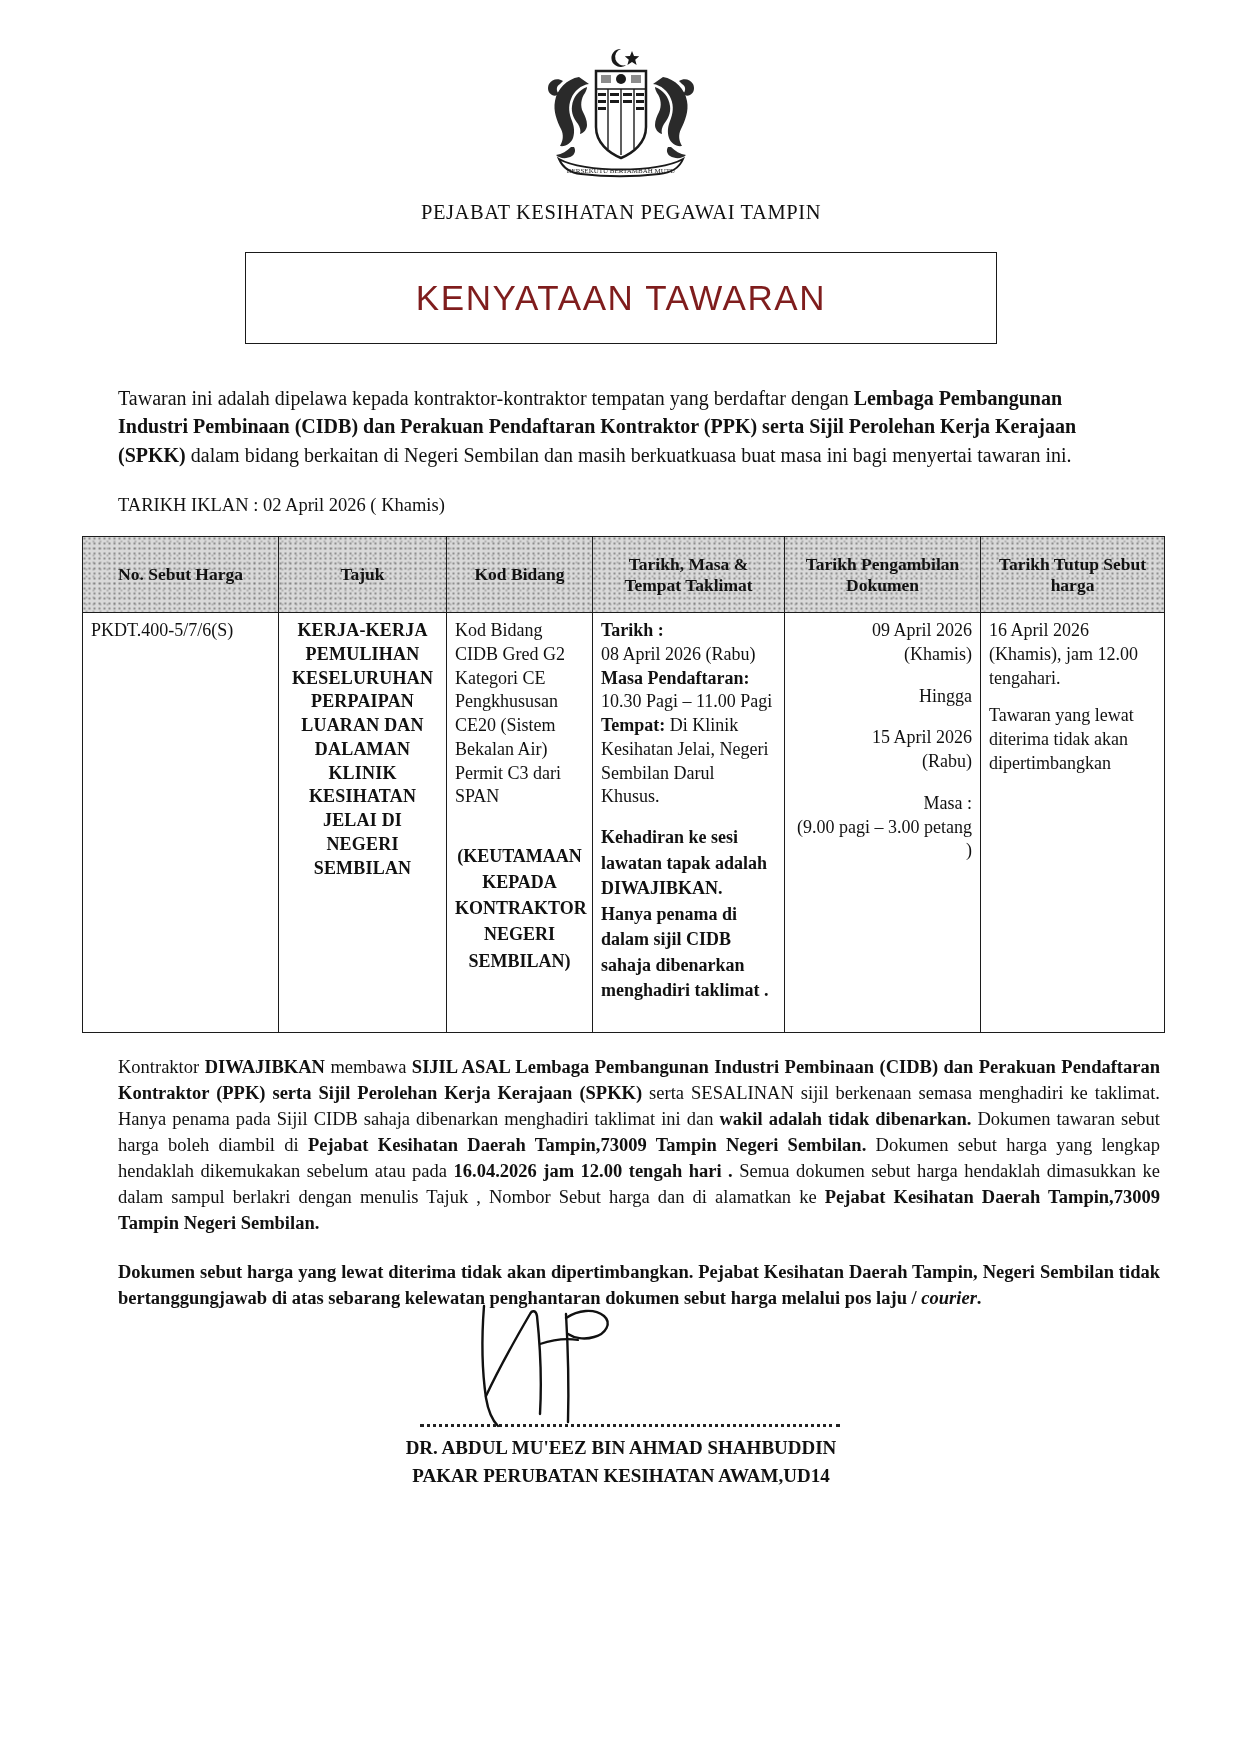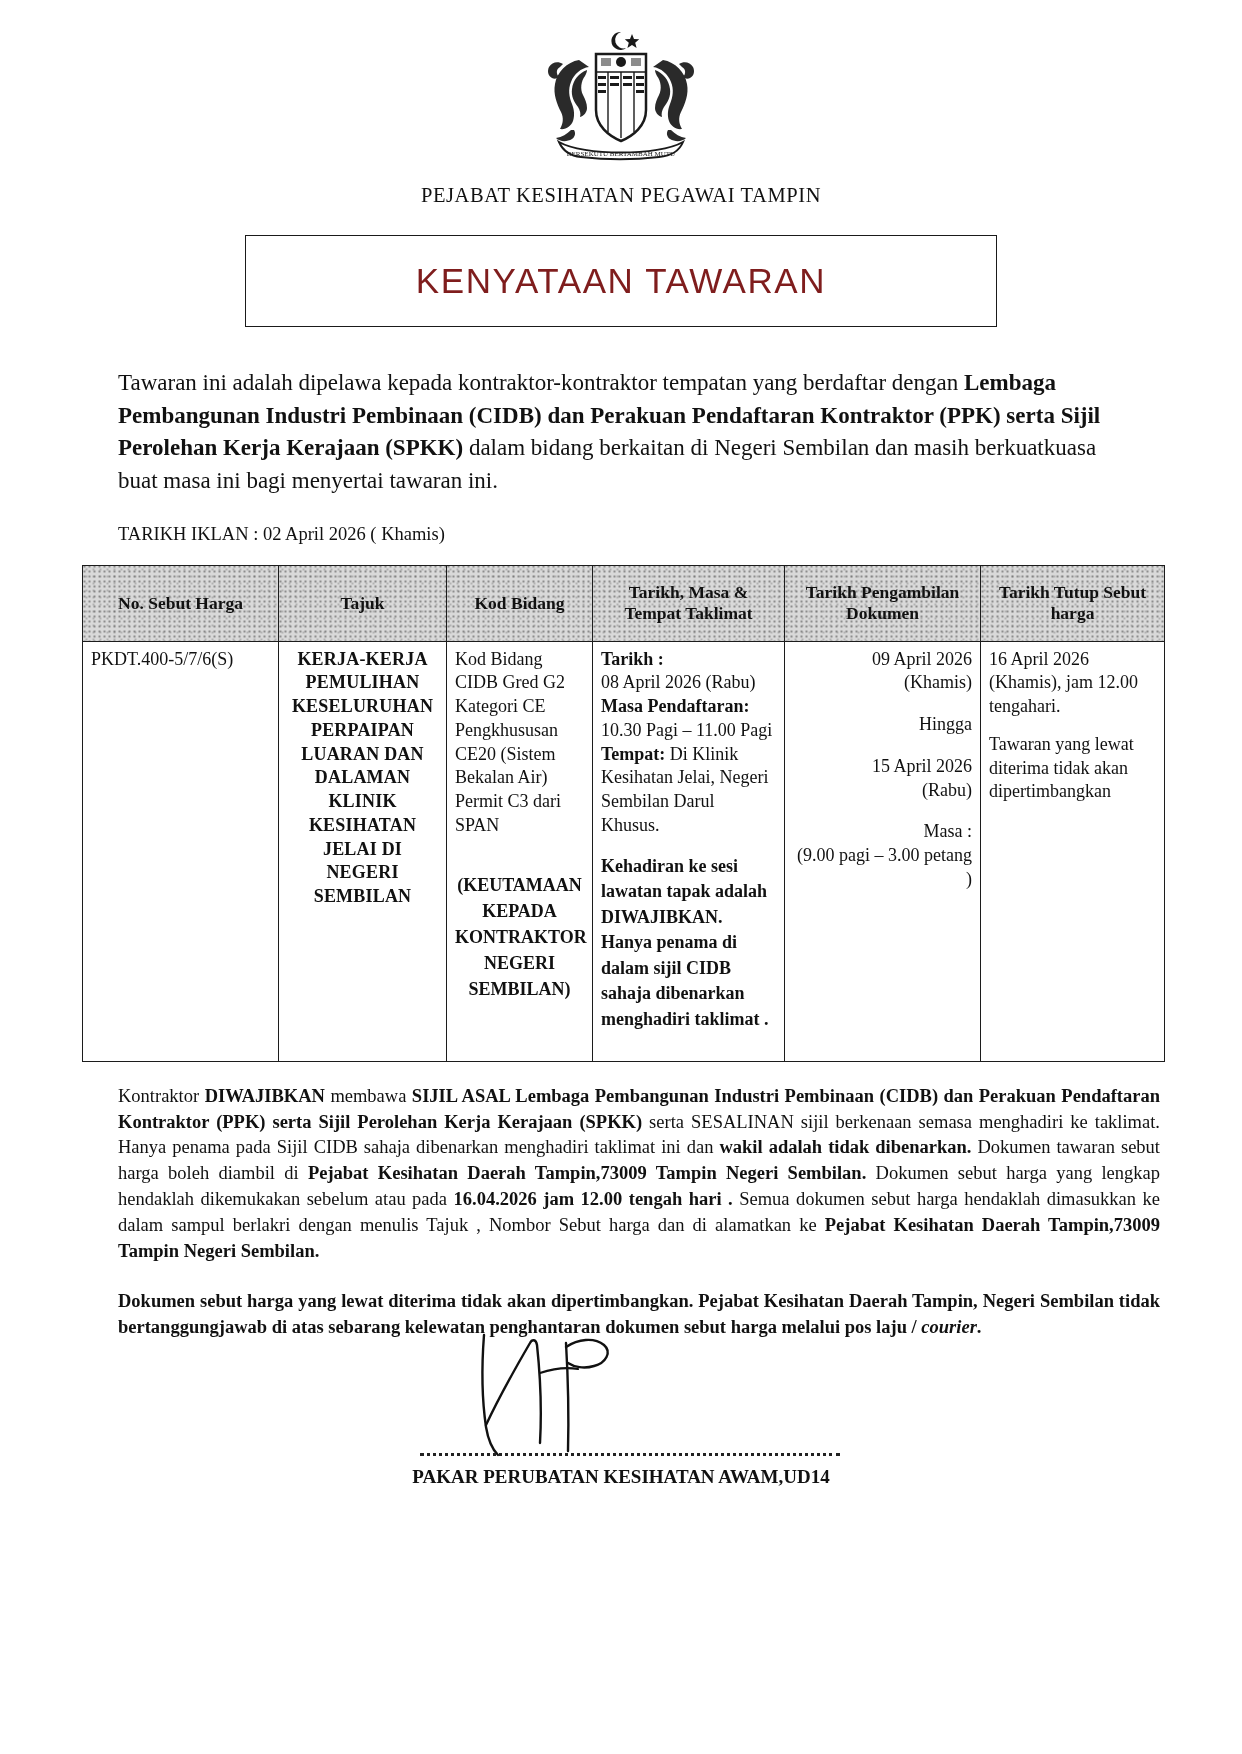--- a/index.html
+++ b/index.html
@@ -22,20 +22,21 @@
     inset: 0;
     padding: 0;
   }
 
   
   .crest-wrap {
     width: 100%;
     text-align: center;
     padding-top: 26px;
     height: 160px;
+    margin-top: 17px;
   }
   .crest {
     display: inline-block;
     width: 240px;
     height: 140px;
   }
 
   
   .office-name {
     text-align: center;
@@ -59,21 +60,21 @@
     font-size: 35px;
     letter-spacing: 1.6px;
     font-family: "Liberation Sans", sans-serif;
     font-weight: 400;
     color: #7f1d1d;
   }
 
   
   .intro {
     margin: 40px 118px 0 118px;
-    font-size: 23px;
+    font-size: 20px;
     line-height: 1.42;
     text-align: left;
   }
   .intro b { font-weight: bold; }
 
   .tarikh-iklan {
     margin: 26px 0 0 118px;
     font-size: 18.5px;
   }
 
@@ -337,17 +338,18 @@
   <div class="sig-area">
     <svg class="sig-ink" viewBox="0 0 170 130">
       <path d="M14 2 C12 28 11 60 16 94 C18 106 22 116 28 122" fill="none" stroke="#111" stroke-width="2.4" stroke-linecap="round"></path>
       <path d="M16 92 C30 62 46 34 60 10 C62 6 66 6 67 12 C70 40 72 74 70 110" fill="none" stroke="#111" stroke-width="2.4" stroke-linecap="round"></path>
       <path d="M70 40 C82 36 96 34 108 36" fill="none" stroke="#111" stroke-width="2.2" stroke-linecap="round"></path>
       <path d="M96 10 C98 44 99 80 98 118" fill="none" stroke="#111" stroke-width="2.4" stroke-linecap="round"></path>
       <path d="M96 14 C108 6 124 4 134 12 C142 19 136 30 124 33 C114 36 104 34 98 30" fill="none" stroke="#111" stroke-width="2.4" stroke-linecap="round"></path>
     </svg>
     <div class="dotline"></div>
     <div class="sig-lines">
+      <div>DR. ABDUL MU'EEZ BIN AHMAD SHAHBUDDIN</div>
       <div>PAKAR PERUBATAN KESIHATAN AWAM,UD14</div>
     </div>
   </div>
 
 </div>
 
 </body></html>

